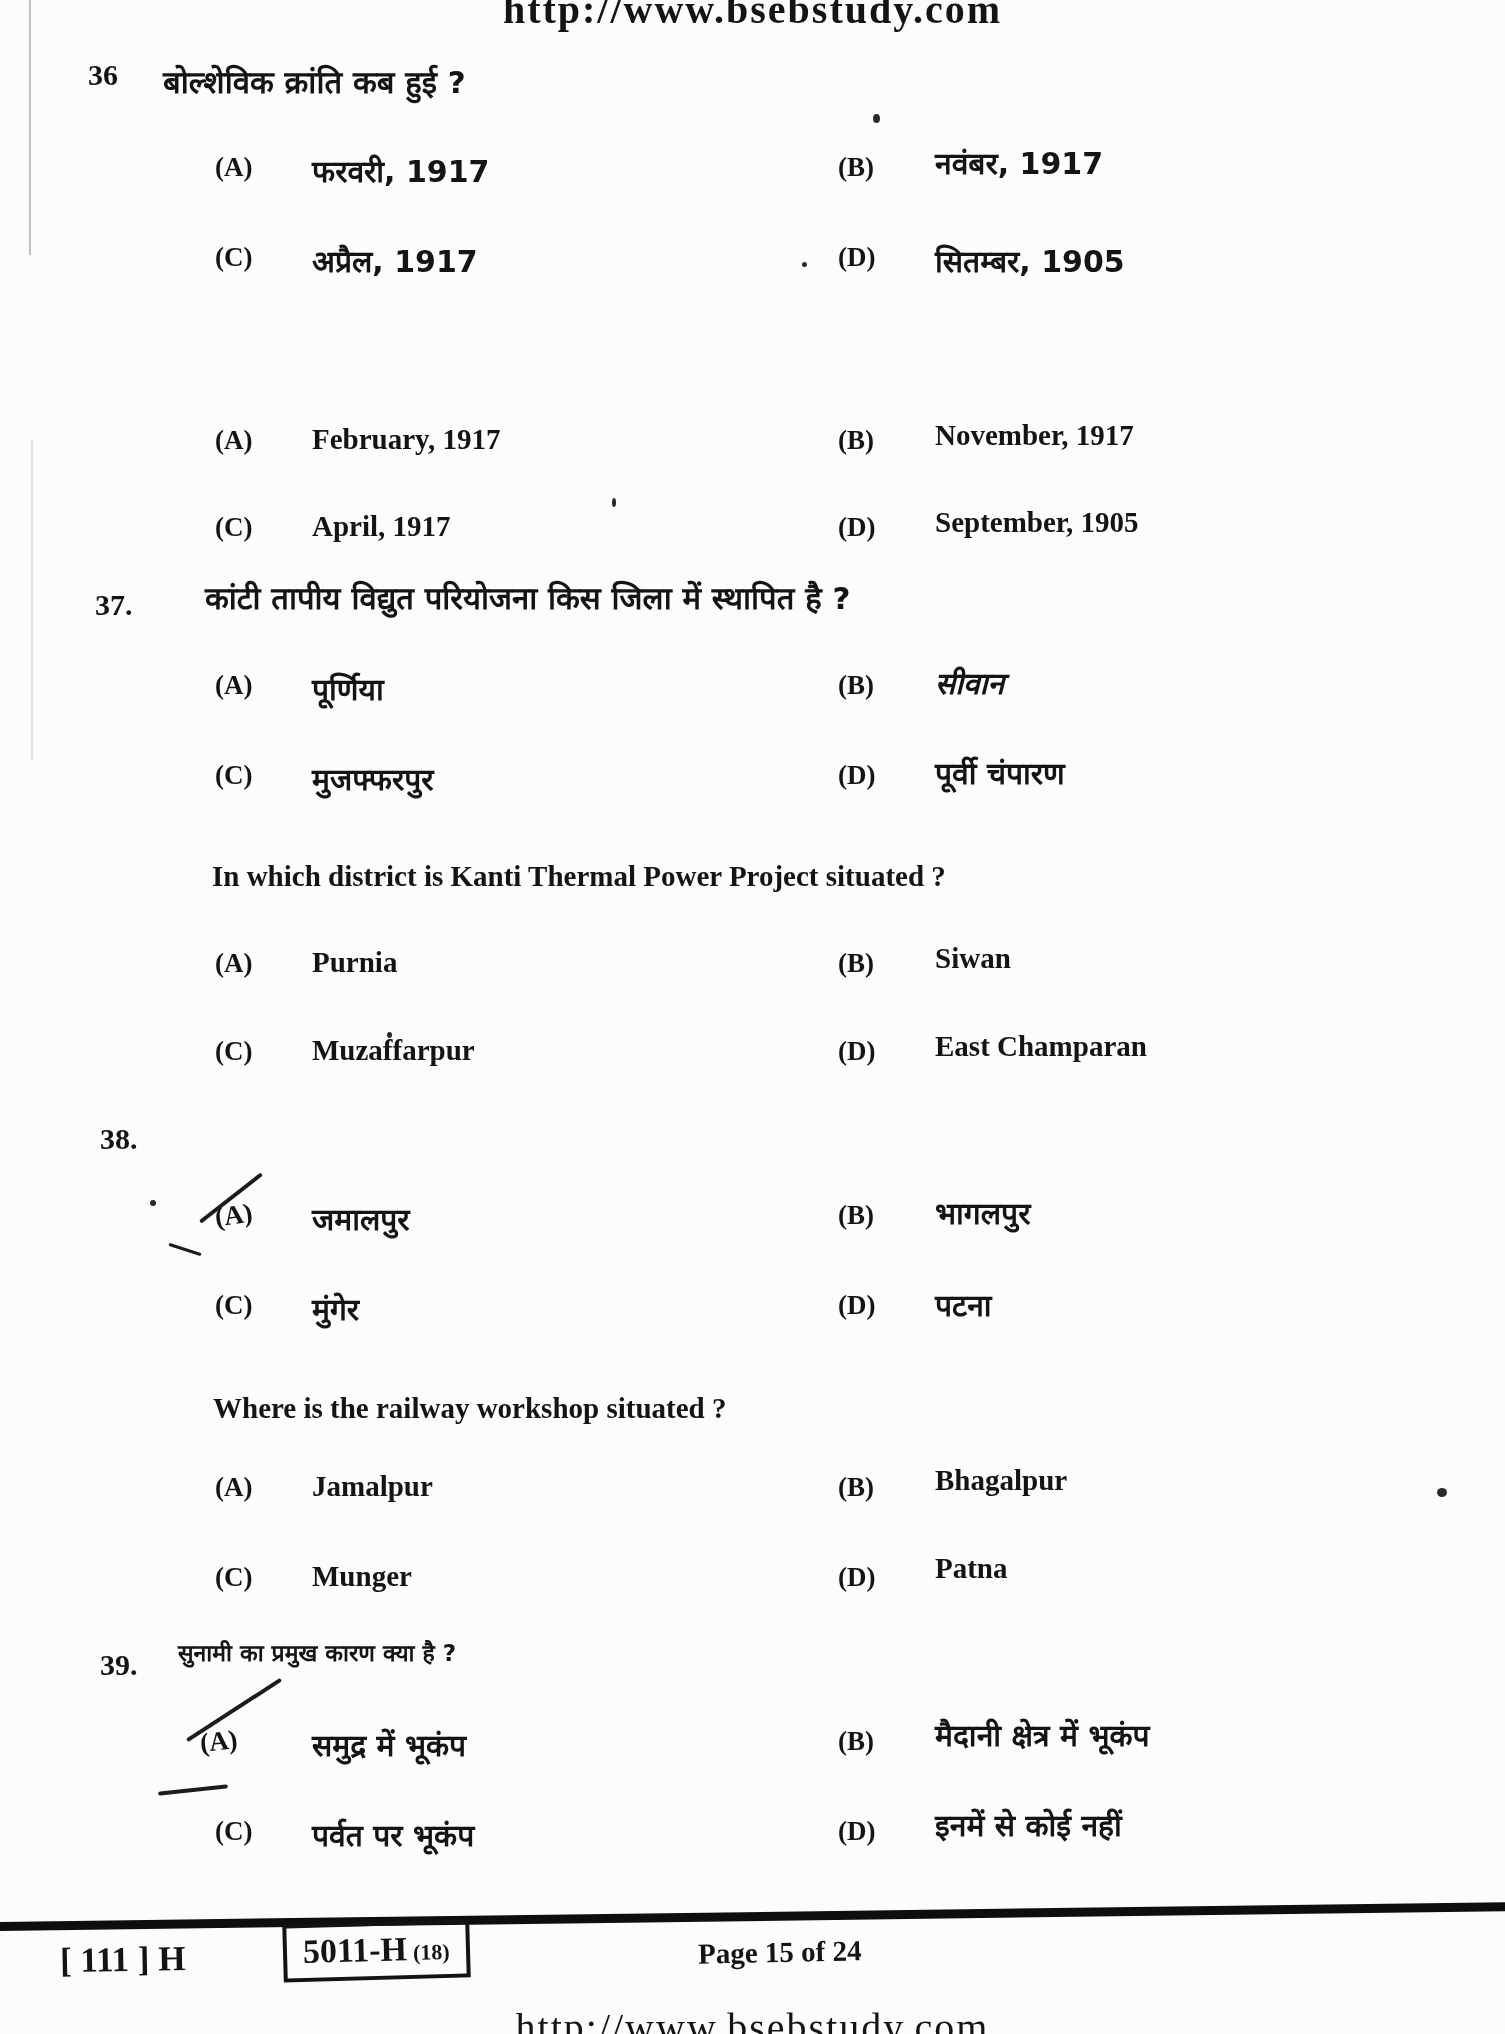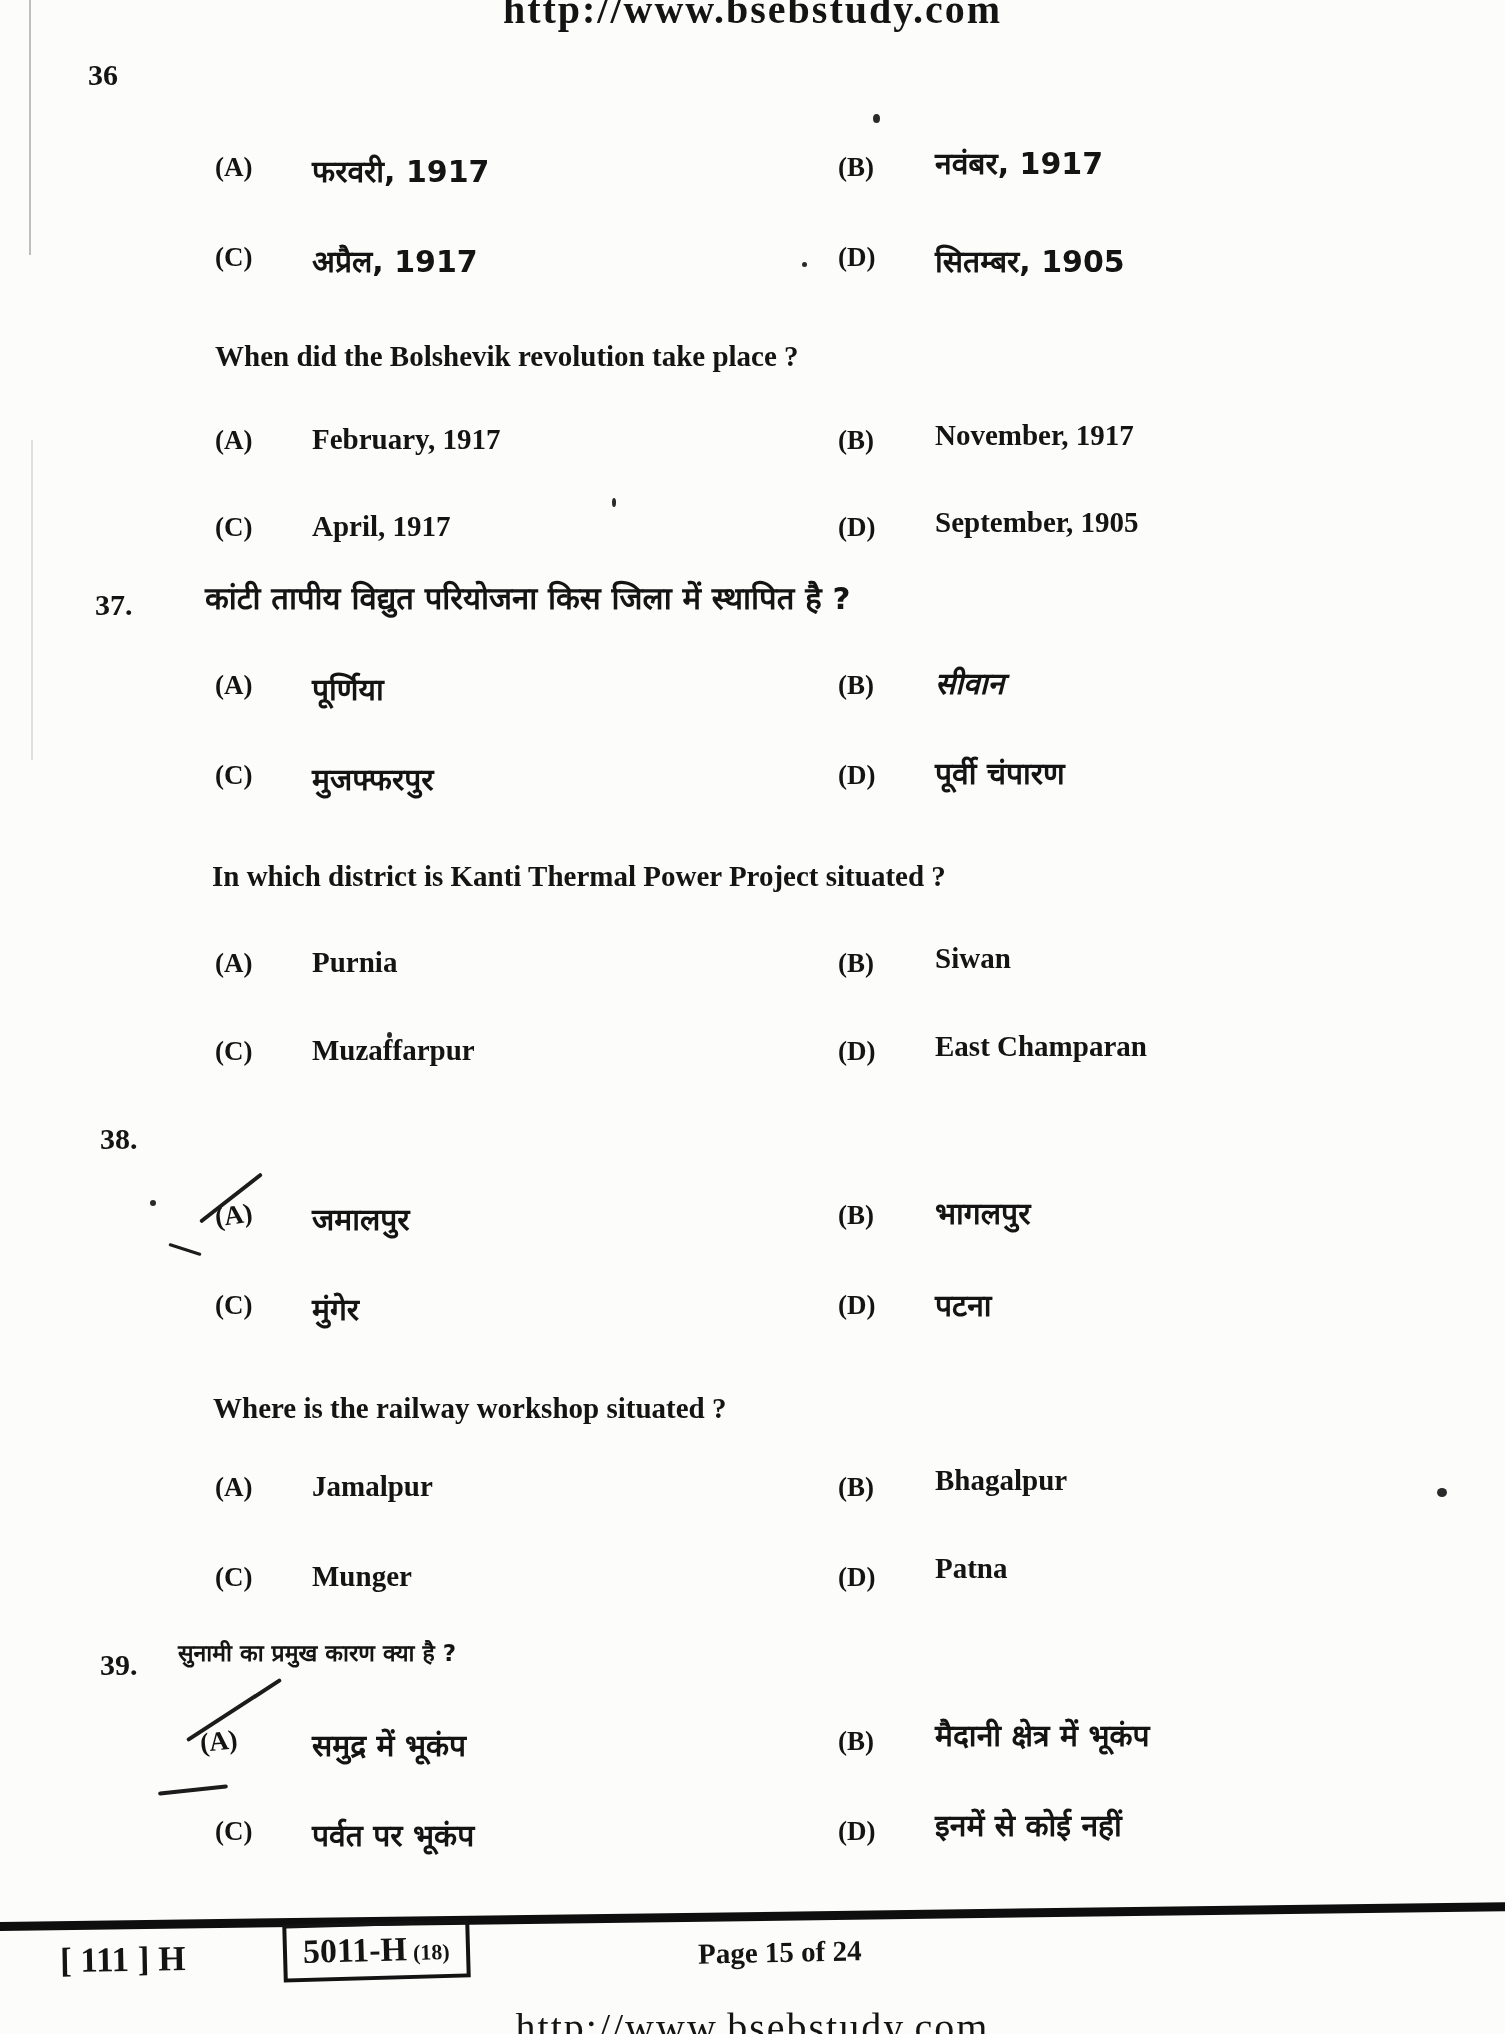--- a/index.html
+++ b/index.html
@@ -42,36 +42,36 @@
 
 <div class="page">
 
   <div class="scanline" style="left:29px;top:0;width:2px;height:255px;opacity:.55;"></div>
   <div class="scanline" style="left:31px;top:440px;width:2px;height:320px;opacity:.25;"></div>
 
   <div class="abs url-top" style="left:50%;top:-14px;transform:translateX(-50%);">http://www.bsebstudy.com</div>
   <div class="speck" style="left:873px;top:114px;width:7px;height:9px;"></div>
 
   <div class="abs qnum" style="left:88px;top:58px;">36</div>
+  <div class="abs hindi" style="left:163px;top:60px;font-size:31px;">बोल्शेविक क्रांति कब हुई ?</div>
 
   <div class="row" style="top:152px;">
     <span class="optlabel lab-l">(A)</span>
     <span class="hindi txt-l">फरवरी, 1917</span>
     <span class="optlabel lab-r">(B)</span>
     <span class="hindi txt-r" style="top:-10px;">नवंबर, 1917</span>
   </div>
   <div class="row" style="top:242px;">
     <span class="optlabel lab-l">(C)</span>
     <span class="hindi txt-l">अप्रैल, 1917</span>
     <span class="optlabel lab-r">(D)</span>
     <span class="hindi txt-r">सितम्बर, 1905</span>
   </div>
   <div class="speck" style="left:802px;top:262px;width:5px;height:5px;"></div>
 
-  <div class="abs eng" style="left:215px;top:340px;">When did the Bolshevik revolution take place ?</div>
   <div class="row" style="top:425px;">
     <span class="optlabel lab-l">(A)</span>
     <span class="eng txt-l">February, 1917</span>
     <span class="optlabel lab-r">(B)</span>
     <span class="eng txt-r" style="top:-6px;">November, 1917</span>
   </div>
   <div class="row" style="top:512px;">
     <span class="optlabel lab-l">(C)</span>
     <span class="eng txt-l">April, 1917</span>
     <span class="optlabel lab-r">(D)</span>

